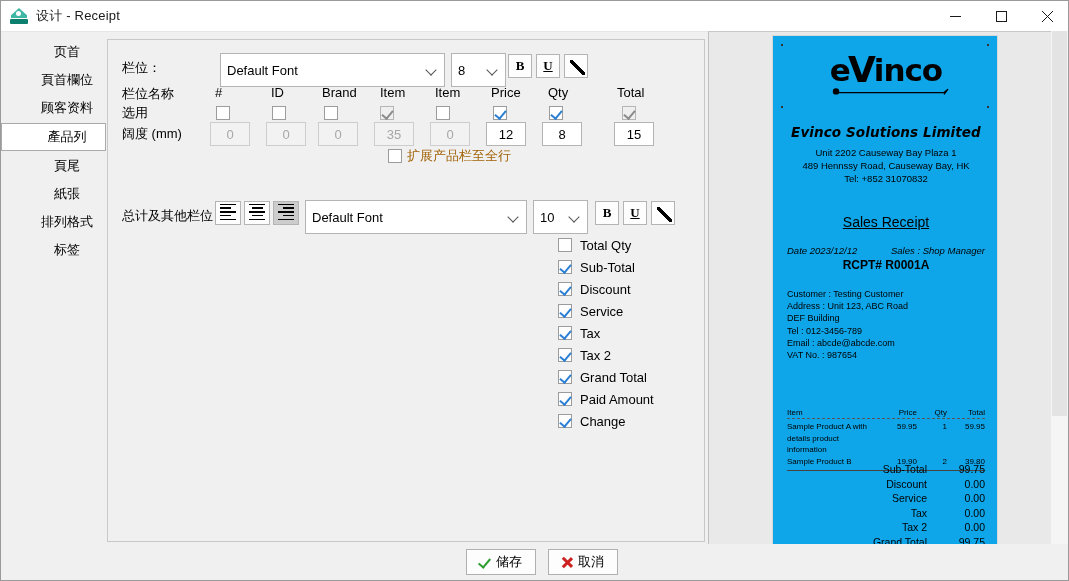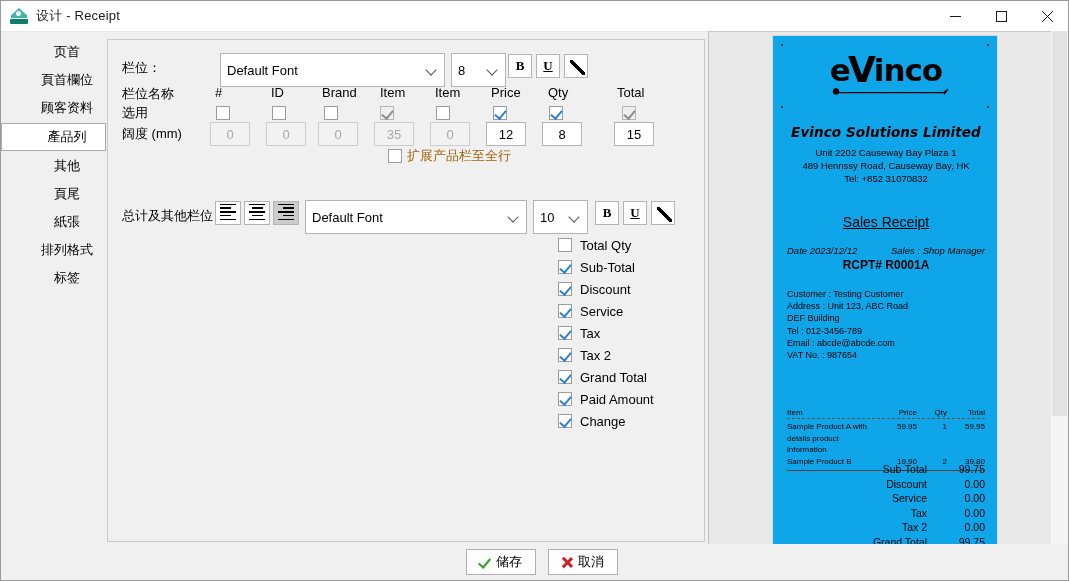--- a/index.html
+++ b/index.html
@@ -449,23 +449,20 @@
         <span>页首</span>
       </div>
     <div class="side-item">
         <span>頁首欄位</span>
       </div>
     <div class="side-item">
         <span>顾客资料</span>
       </div>
     <div class="side-item selected">
         <span>產品列</span>
-      </div>
-    <div class="side-item">
-        <span>其他</span>
       </div>
     <div class="side-item">
         <span>頁尾</span>
       </div>
     <div class="side-item">
         <span>紙張</span>
       </div>
     <div class="side-item">
         <span>排列格式</span>
       </div>

